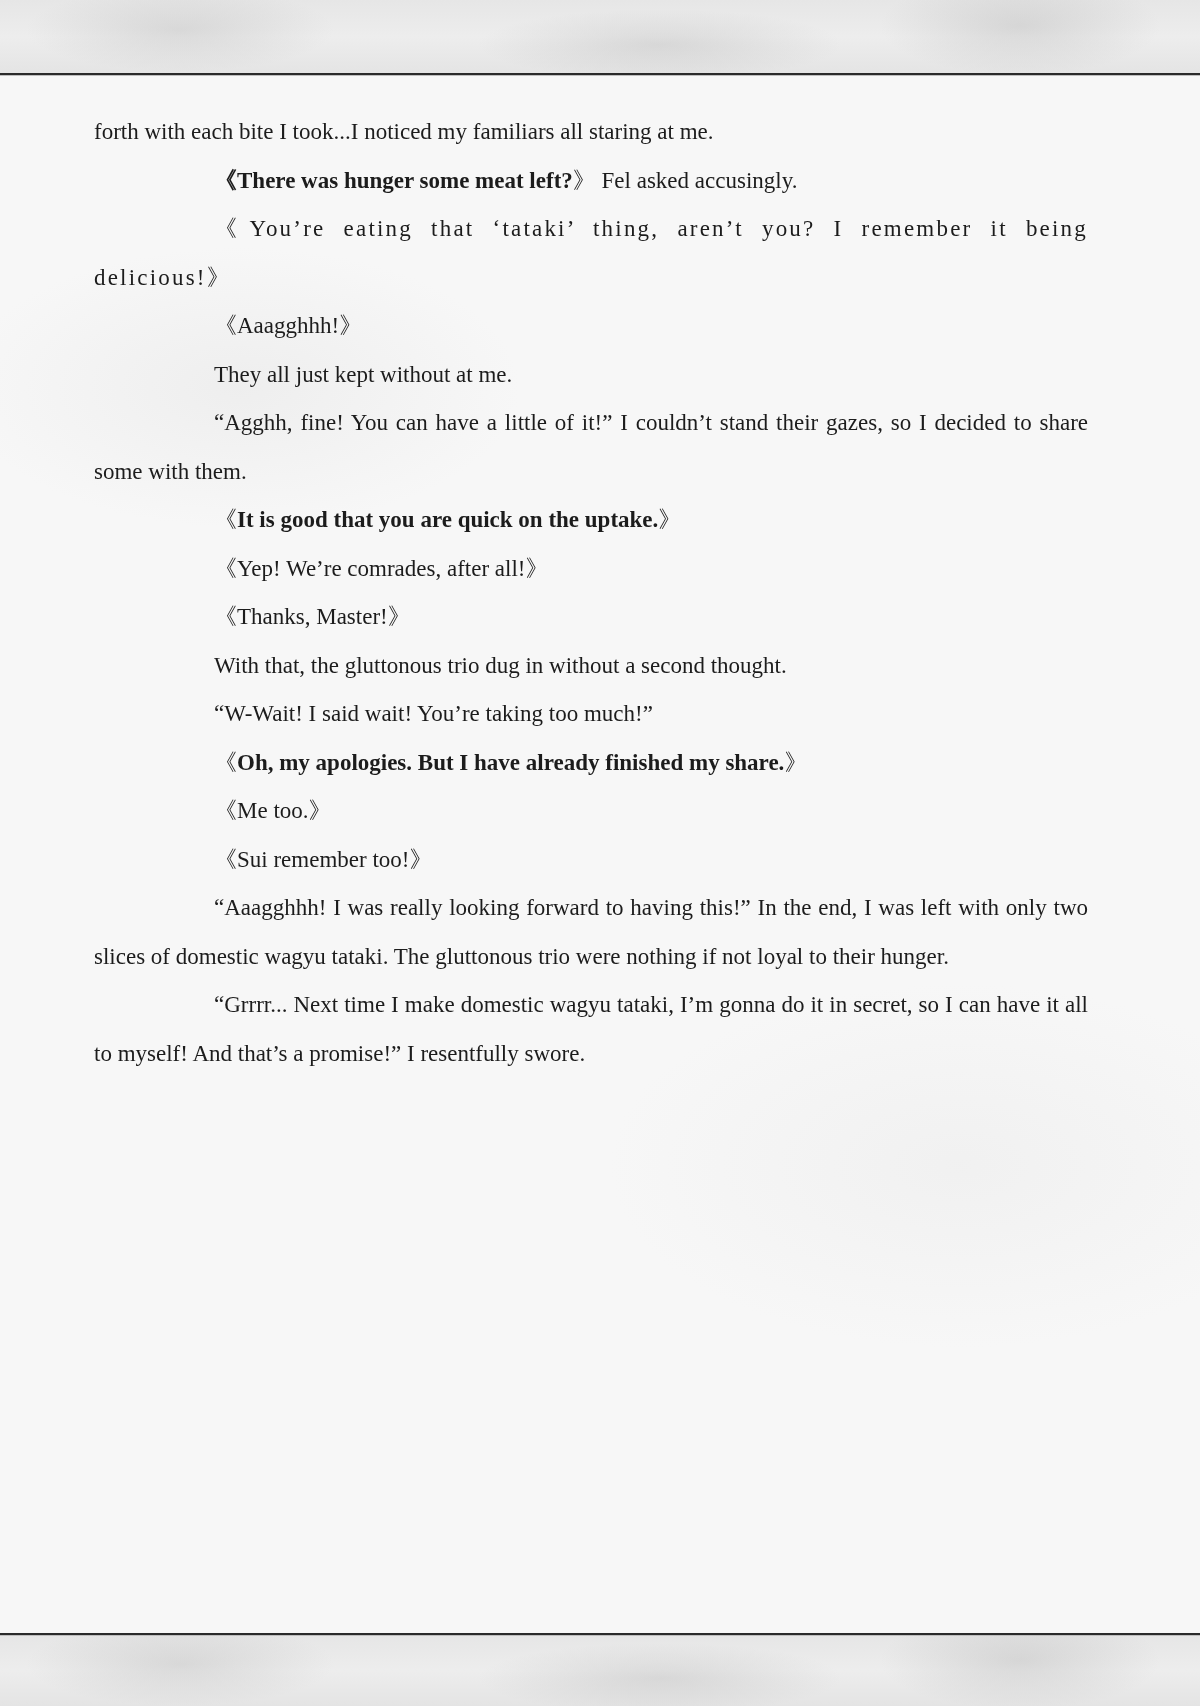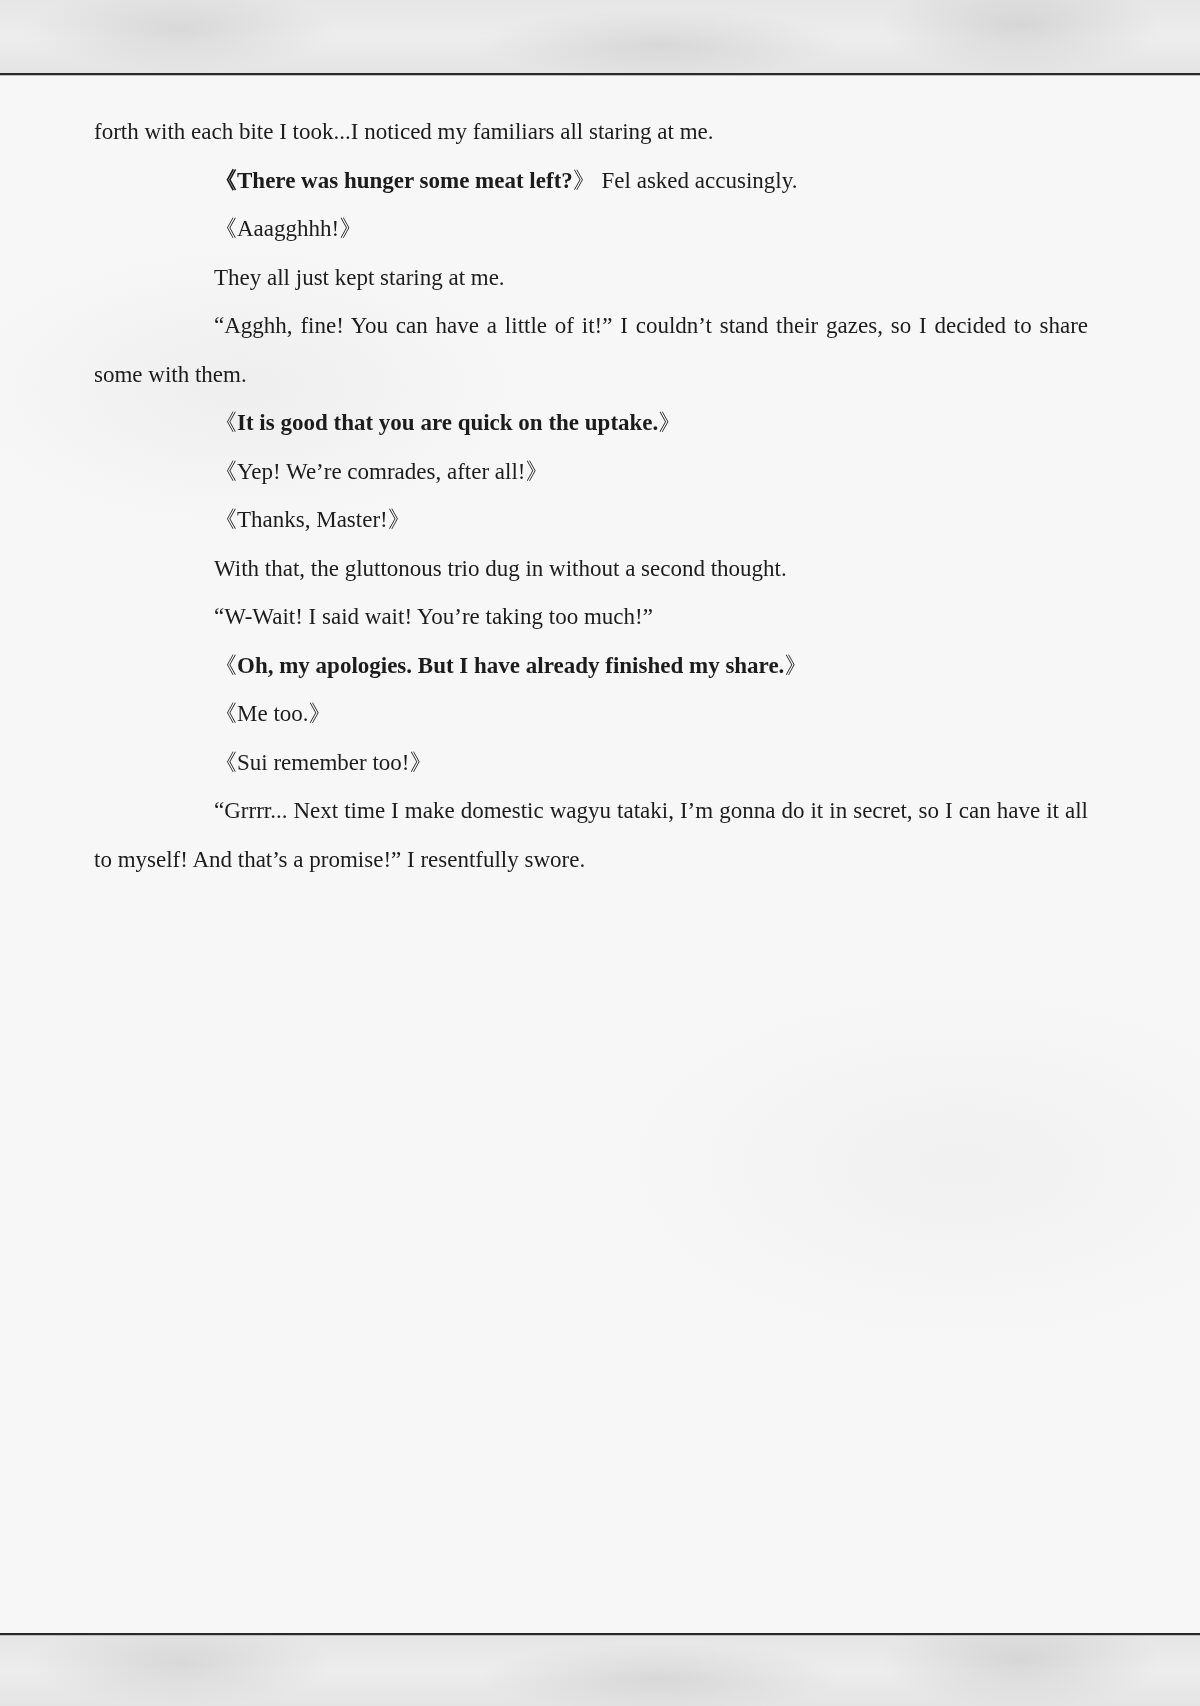--- a/index.html
+++ b/index.html
@@ -75,25 +75,28 @@
 
 <div class="page"></div>
 
 <div class="text">
   <p class="para noindent">
     <span>forth with each bite I took...I noticed my familiars all staring at me.</span>
   </p>
   <p class="para">
     <span class="bold">《There was hunger some meat left?</span><span>》 Fel asked accusingly.</span>
   </p>
+  <p class="para tracked">
+    <span>《You’re eating that ‘tataki’ thing, aren’t you? I remember it being delicious!》</span>
+  </p>
   <p class="para">
     <span>《Aaagghhh!》</span>
   </p>
   <p class="para">
-    <span>They all just kept staring at me.</span>
+    <span>They all just kept without at me.</span>
   </p>
   <p class="para">
     <span>“Agghh, fine! You can have a little of it!” I couldn’t stand their gazes, so I decided to share some with them.</span>
   </p>
   <p class="para">
     <span>《</span><span class="bold">It is good that you are quick on the uptake.</span><span>》</span>
   </p>
   <p class="para">
     <span>《Yep! We’re comrades, after all!》</span>
   </p>
@@ -109,18 +112,21 @@
   <p class="para">
     <span>《</span><span class="bold">Oh, my apologies. But I have already finished my share.</span><span>》</span>
   </p>
   <p class="para">
     <span>《Me too.》</span>
   </p>
   <p class="para">
     <span>《Sui remember too!》</span>
   </p>
   <p class="para">
+    <span>“Aaagghhh! I was really looking forward to having this!” In the end, I was left with only two slices of domestic wagyu tataki. The gluttonous trio were nothing if not loyal to their hunger.</span>
+  </p>
+  <p class="para">
     <span>“Grrrr... Next time I make domestic wagyu tataki, I’m gonna do it in secret, so I can have it all to myself! And that’s a promise!” I resentfully swore.</span>
   </p>
 </div>
 
 <div class="rule rule-bottom"></div>
 <div class="band-bottom"></div>
 
 </body></html>

